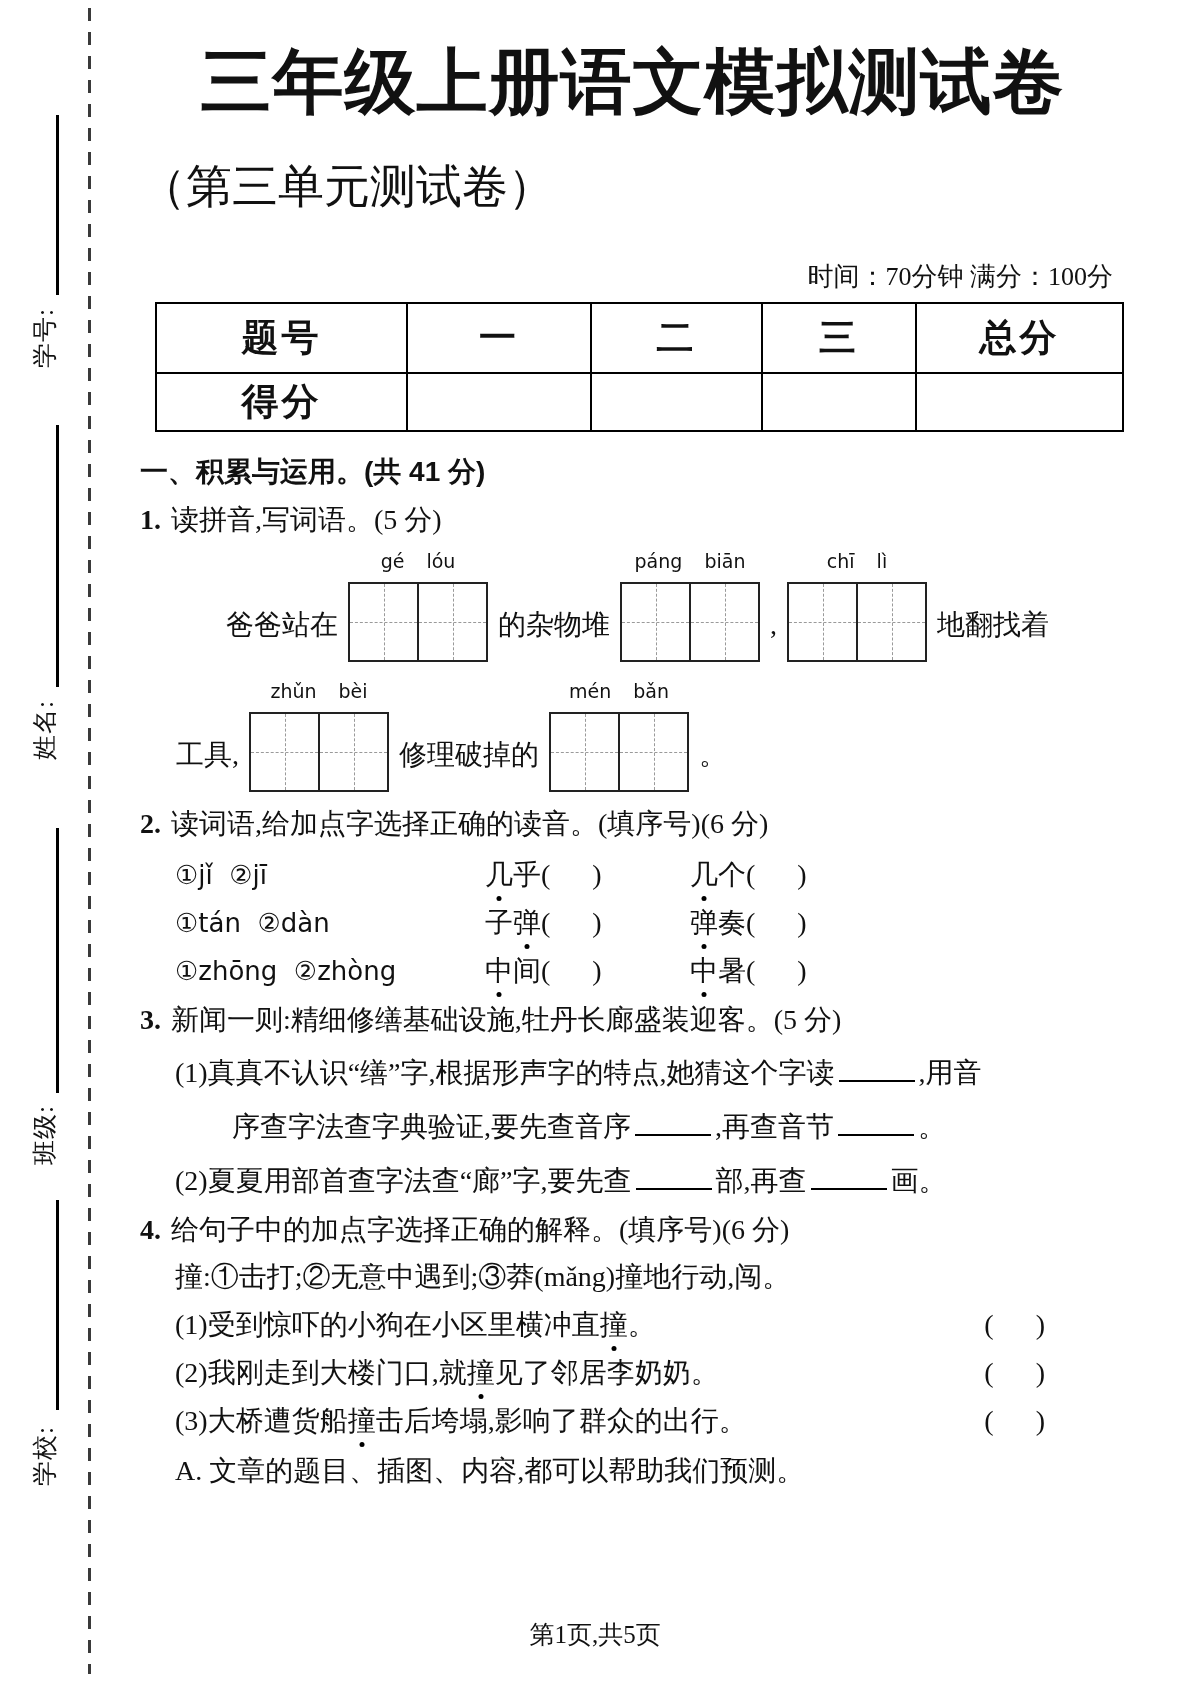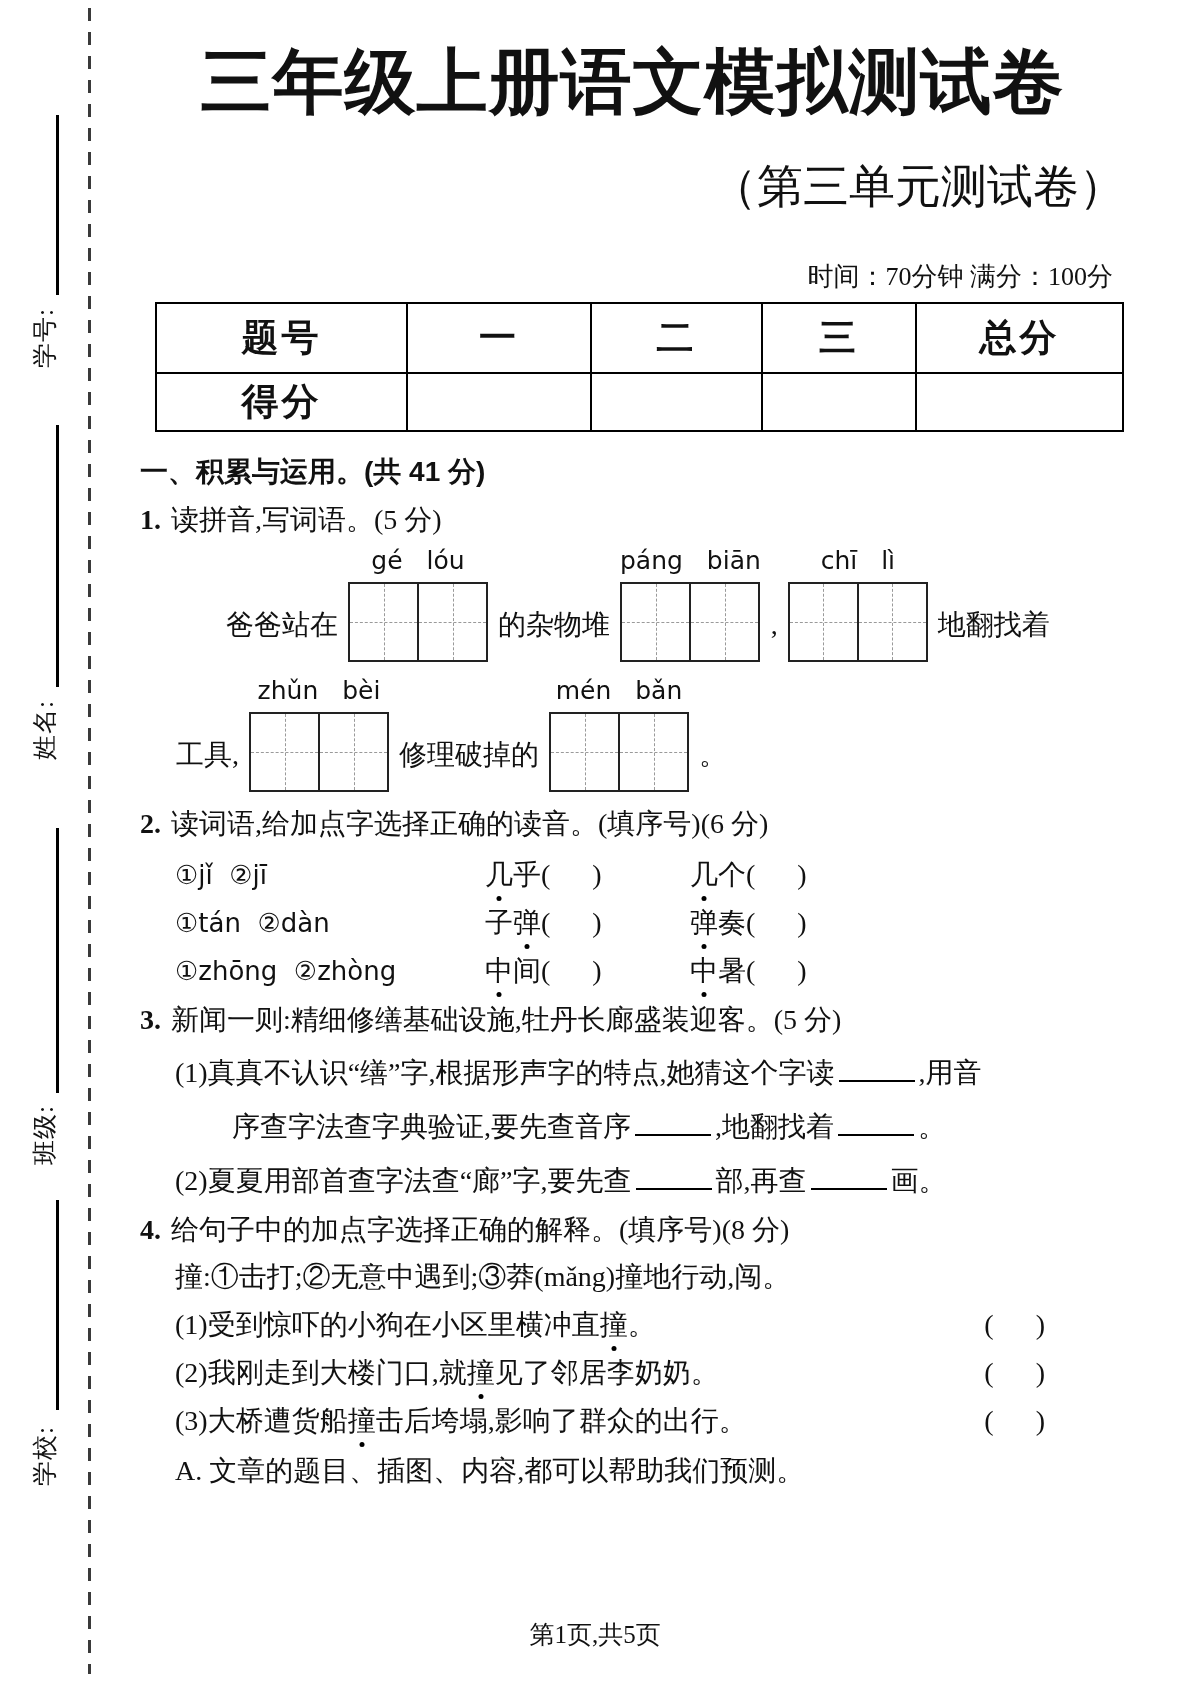--- a/index.html
+++ b/index.html
@@ -27,21 +27,21 @@
   }
   .mlab1 { top:322px; } .mlab2 { top:714px; } .mlab3 { top:1119px; } .mlab4 { top:1440px; }
 
   
   .content { position:absolute; left:140px; top:0; width:985px; }
 
   .title {
     margin:42px 0 0 0; font-size:71px; line-height:80px; text-align:center;
     font-weight:bold; letter-spacing:1px; white-space:nowrap;
   }
-  .subtitle { margin-top:38px; font-size:46px; line-height:54px; text-align:right; }
+  .subtitle { margin-top:38px; font-size:46px; line-height:54px; text-align:left; }
   .meta { margin-top:48px; font-size:26px; line-height:30px; text-align:right; padding-right:12px; }
 
   
   .score-table { margin-top:10px; margin-left:15px; border-collapse:collapse; table-layout:fixed; }
   .score-table td {
     border:2.5px solid #000; text-align:center; vertical-align:middle;
     font-size:37px; font-weight:bold; letter-spacing:3px;
   }
   .score-table tr.hrow td { height:66px; }
   .score-table tr.srow td { height:54px; }
@@ -57,21 +57,21 @@
   .ind1 { padding-left:35px; }
   .ind2 { padding-left:92px; }
 
   
   .pyrow { display:flex; align-items:flex-end; margin-top:10px; }
   .pyrow2 { margin-top:14px; }
   .ztext { font-size:28px; line-height:34px; margin:0 6px 20px 6px; white-space:nowrap;text-align:right; }
   .pygroup { display:flex; flex-direction:column; align-items:center; margin:0 4px; }
   .py {
     font-family:"DejaVu Sans","Liberation Sans",sans-serif;
-    font-size:25px; line-height:30px; margin-bottom:6px; word-spacing:16px; white-space:pre;
+    font-size:19px; line-height:30px; margin-bottom:6px; word-spacing:16px; white-space:pre;
   }
   .wbox { display:flex; border:2.5px solid #222; }
   .wcell { position:relative; width:67px; height:76px; }
   .wcell + .wcell { border-left:2px solid #222; }
   .wcell::before { content:""; position:absolute; left:50%; top:0; bottom:0; border-left:1.5px dashed #9a9a9a; }
   .wcell::after  { content:""; position:absolute; top:50%; left:0; right:0; border-top:1.5px dashed #9a9a9a; }
 
   
   .q2row { display:flex; margin-top:14px; font-size:28px; line-height:34px; padding-left:35px; }
   .q2row.first { margin-top:18px; }
@@ -214,28 +214,28 @@
       <span class="q2word"><span></span><span class="du">中</span><span>暑</span><span class="paren">(      )</span></span>
     </div>
 
     <div class="stem">
       <span class="qno">3.</span><span>新闻一则:精细修缮基础设施,牡丹长廊盛装迎客。(5 分)</span>
     </div>
     <div class="body-line ind1" style="margin-top:16px;">
       <span>(1)真真不认识“缮”字,根据形声字的特点,她猜这个字读</span><span class="blank"></span><span>,用音</span>
     </div>
     <div class="body-line ind2" style="margin-top:16px;">
-      <span>序查字法查字典验证,要先查音序</span><span class="blank"></span><span>,地翻找着</span><span class="blank"></span><span>。</span>
+      <span>序查字法查字典验证,要先查音序</span><span class="blank"></span><span>,再查音节</span><span class="blank"></span><span>。</span>
     </div>
     <div class="body-line ind1" style="margin-top:16px;">
       <span>(2)夏夏用部首查字法查“廊”字,要先查</span><span class="blank"></span><span>部,再查</span><span class="blank"></span><span>画。</span>
     </div>
 
     <div class="stem">
-      <span class="qno">4.</span><span>给句子中的加点字选择正确的解释。(填序号)(8 分)</span>
+      <span class="qno">4.</span><span>给句子中的加点字选择正确的解释。(填序号)(6 分)</span>
     </div>
     <div class="body-line ind1" style="margin-top:14px;">撞:①击打;②无意中遇到;③莽(mǎng)撞地行动,闯。</div>
     <div class="q4row">
       <span class="sent"><span>(1)受到惊吓的小狗在小区里横冲直</span><span class="du">撞</span><span>。</span></span>
       <span class="paren">(      )</span>
     </div>
     <div class="q4row">
       <span class="sent"><span>(2)我刚走到大楼门口,就</span><span class="du">撞</span><span>见了邻居李奶奶。</span></span>
       <span class="paren">(      )</span>
     </div>

